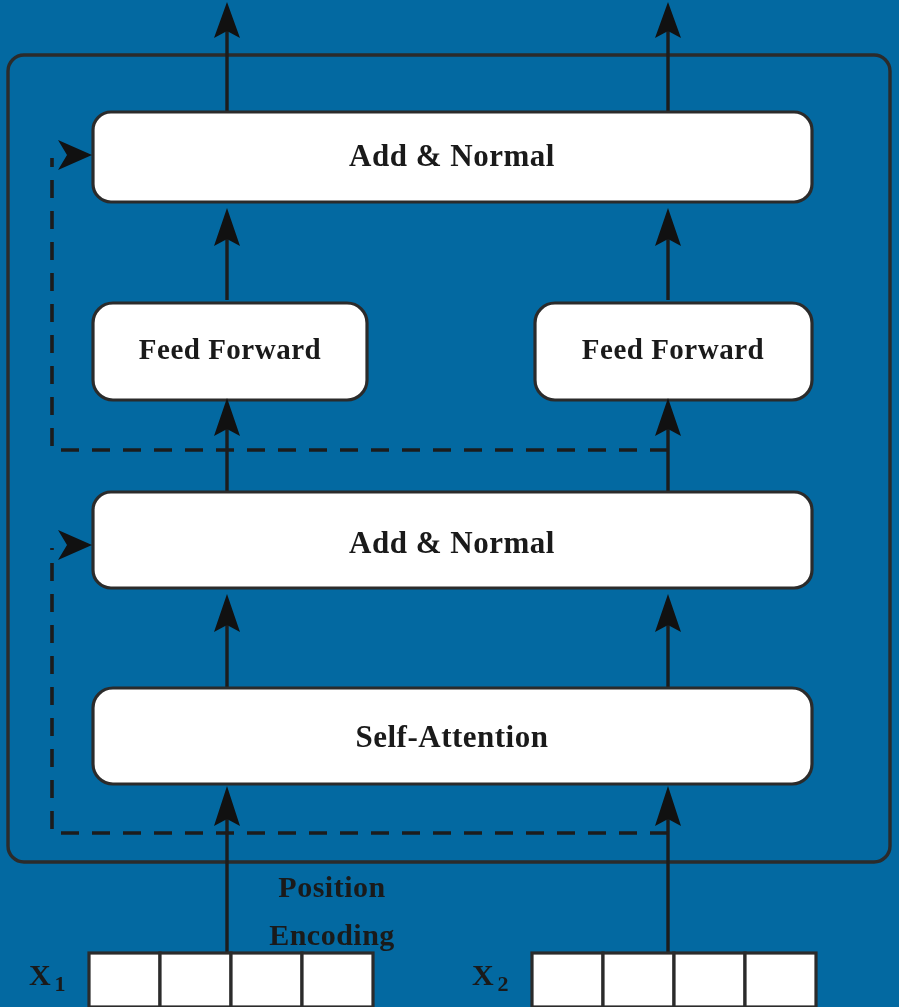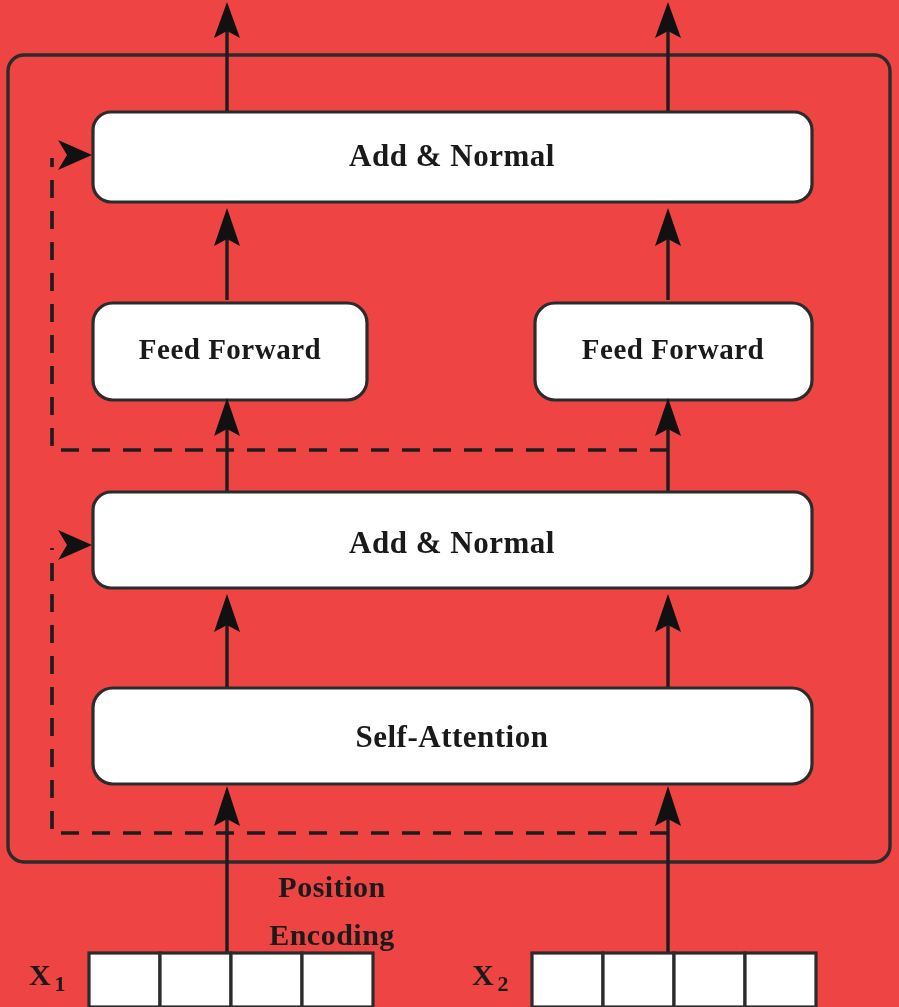--- a/index.html
+++ b/index.html
@@ -8,21 +8,21 @@
     padding: 0;
     background: #ffffff;
   }
   body {
     font-family: "Liberation Serif", "DejaVu Serif", serif;
   }
   #canvas {
     position: relative;
     width: 899px;
     height: 1007px;
-    background: #ef4444;
+    background: #0369a1;
     overflow: hidden;
   }
   #diagram-svg {
     position: absolute;
     left: 0;
     top: 0;
     width: 899px;
     height: 1007px;
   }
   .box-label {

